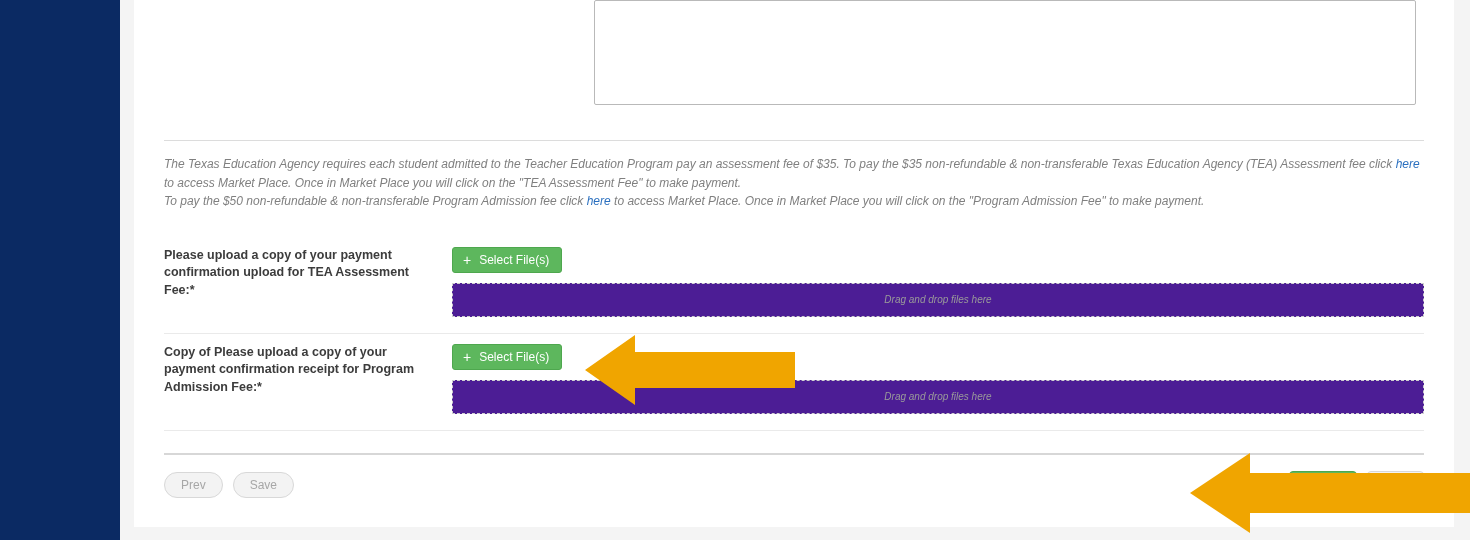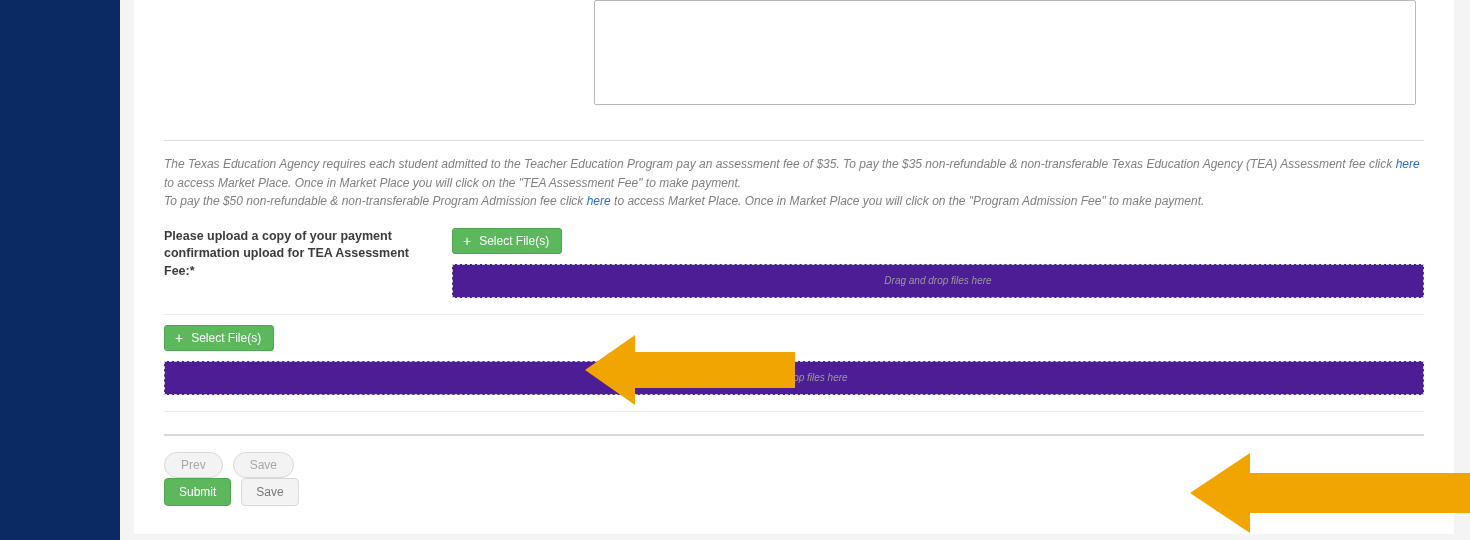--- a/index.html
+++ b/index.html
@@ -52,21 +52,21 @@
     font-size: 13px;
     font-weight: 700;
     letter-spacing: 0.2px;
     margin-bottom: 18px;
   }
   .instructions {
     font-style: italic;
     color: #808080;
     font-size: 12px;
     line-height: 1.55;
-    margin-bottom: 7px;
+    margin-bottom: 26px;
   }
   .instructions a.here-link {
     color: #2a6fbf;
     text-decoration: none;
     font-style: italic;
   }
   .field-row {
     display: flex;
     align-items: flex-start;
     padding: 10px 0 16px 0;
@@ -118,21 +118,21 @@
     justify-content: center;
   }
   .bottom-divider {
     border: none;
     border-top: 2px solid #d7d7d7;
     margin: 22px 0 16px 0;
   }
   .nav-row {
     display: flex;
     justify-content: space-between;
-    flex-direction: column;
+    align-items: center;
   }
   .nav-left, .nav-right { display: flex; gap: 10px; }
   .pill-btn {
     border: 1px solid #d8d8d8;
     background: #f3f3f3;
     color: #a7a7a7;
     border-radius: 16px;
     padding: 5px 16px;
     font-size: 12px;
     cursor: pointer;
@@ -186,20 +186,21 @@
       <div class="field-body">
         <button class="select-btn">
           <span class="plus">+</span>
           <span>Select File(s)</span>
         </button>
         <div class="dropzone">Drag and drop files here</div>
       </div>
     </div>
 
     <div class="field-row">
+      <div class="field-label">Copy of Please upload a copy of your payment confirmation receipt for Program Admission Fee:*</div>
       <div class="field-body">
         <button class="select-btn">
           <span class="plus">+</span>
           <span>Select File(s)</span>
         </button>
         <div class="dropzone">Drag and drop files here</div>
       </div>
     </div>
 
     <hr class="bottom-divider">

